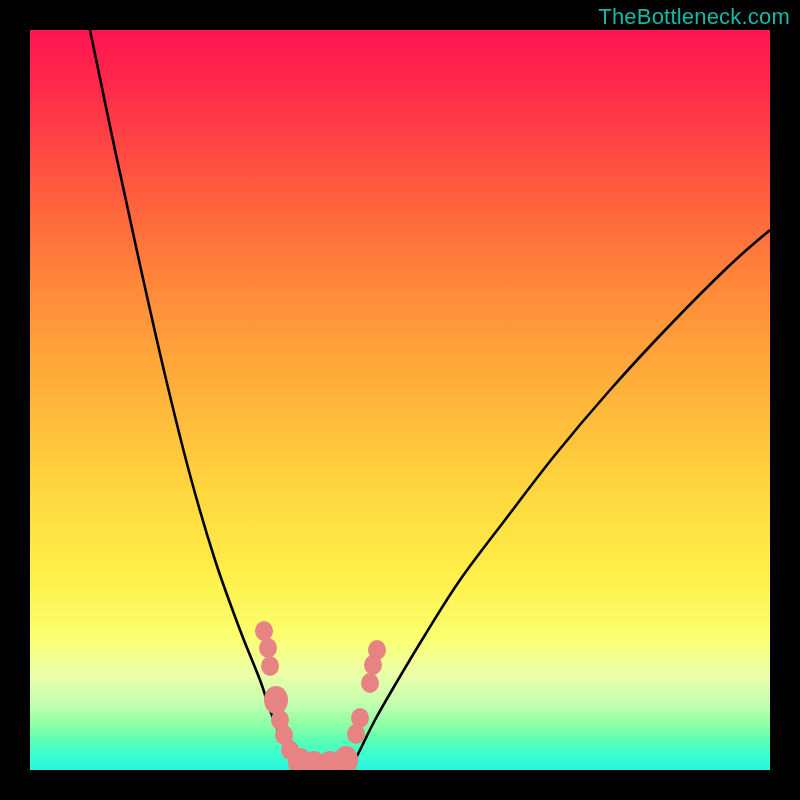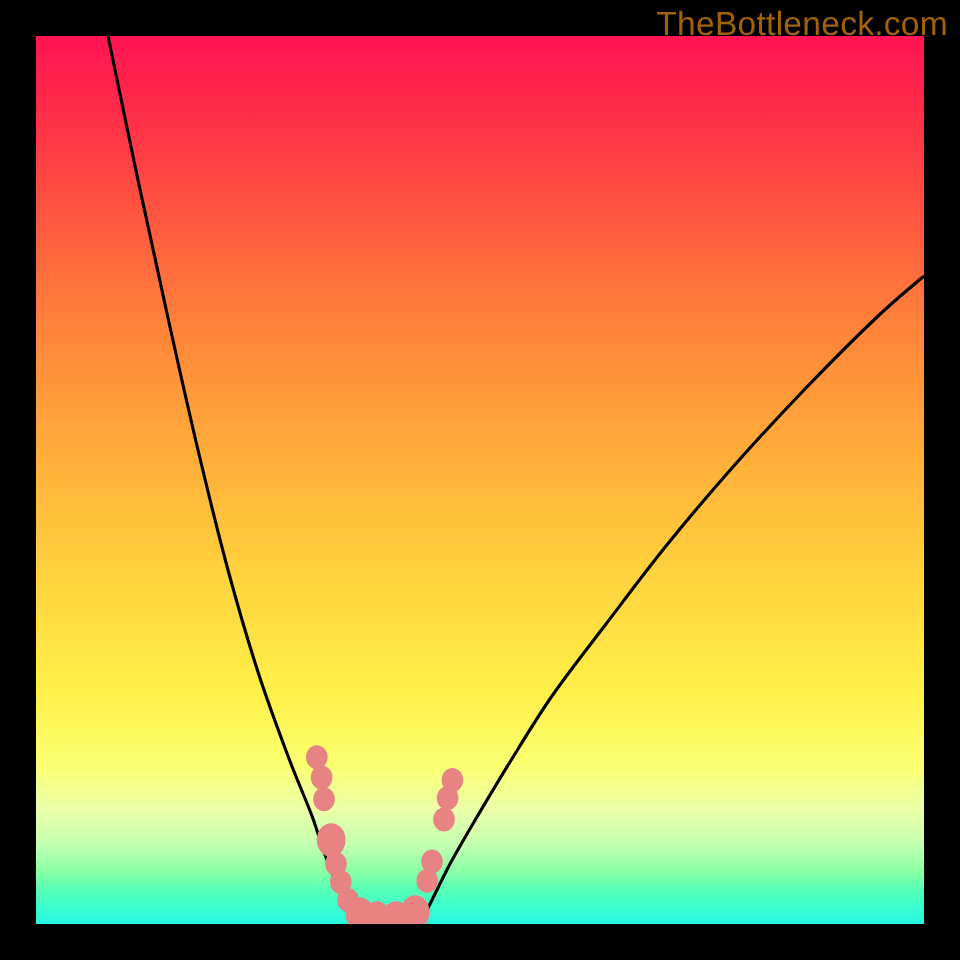--- a/index.html
+++ b/index.html
@@ -45,22 +45,22 @@
     left: 0;
     top: 0;
     width: 740px;
     height: 740px;
     pointer-events: none;
   }
   .watermark {
     position: absolute;
     top: 4px;
     right: 10px;
-    color: #a16207;
-    font-size: 28px;
+    color: #14b8a6;
+    font-size: 22px;
     font-weight: 500;
     letter-spacing: 0.2px;
     user-select: none;
   }
 </style>
 </head>
 <body>
 
 <div class="canvas">
   <div class="watermark">TheBottleneck.com</div>

